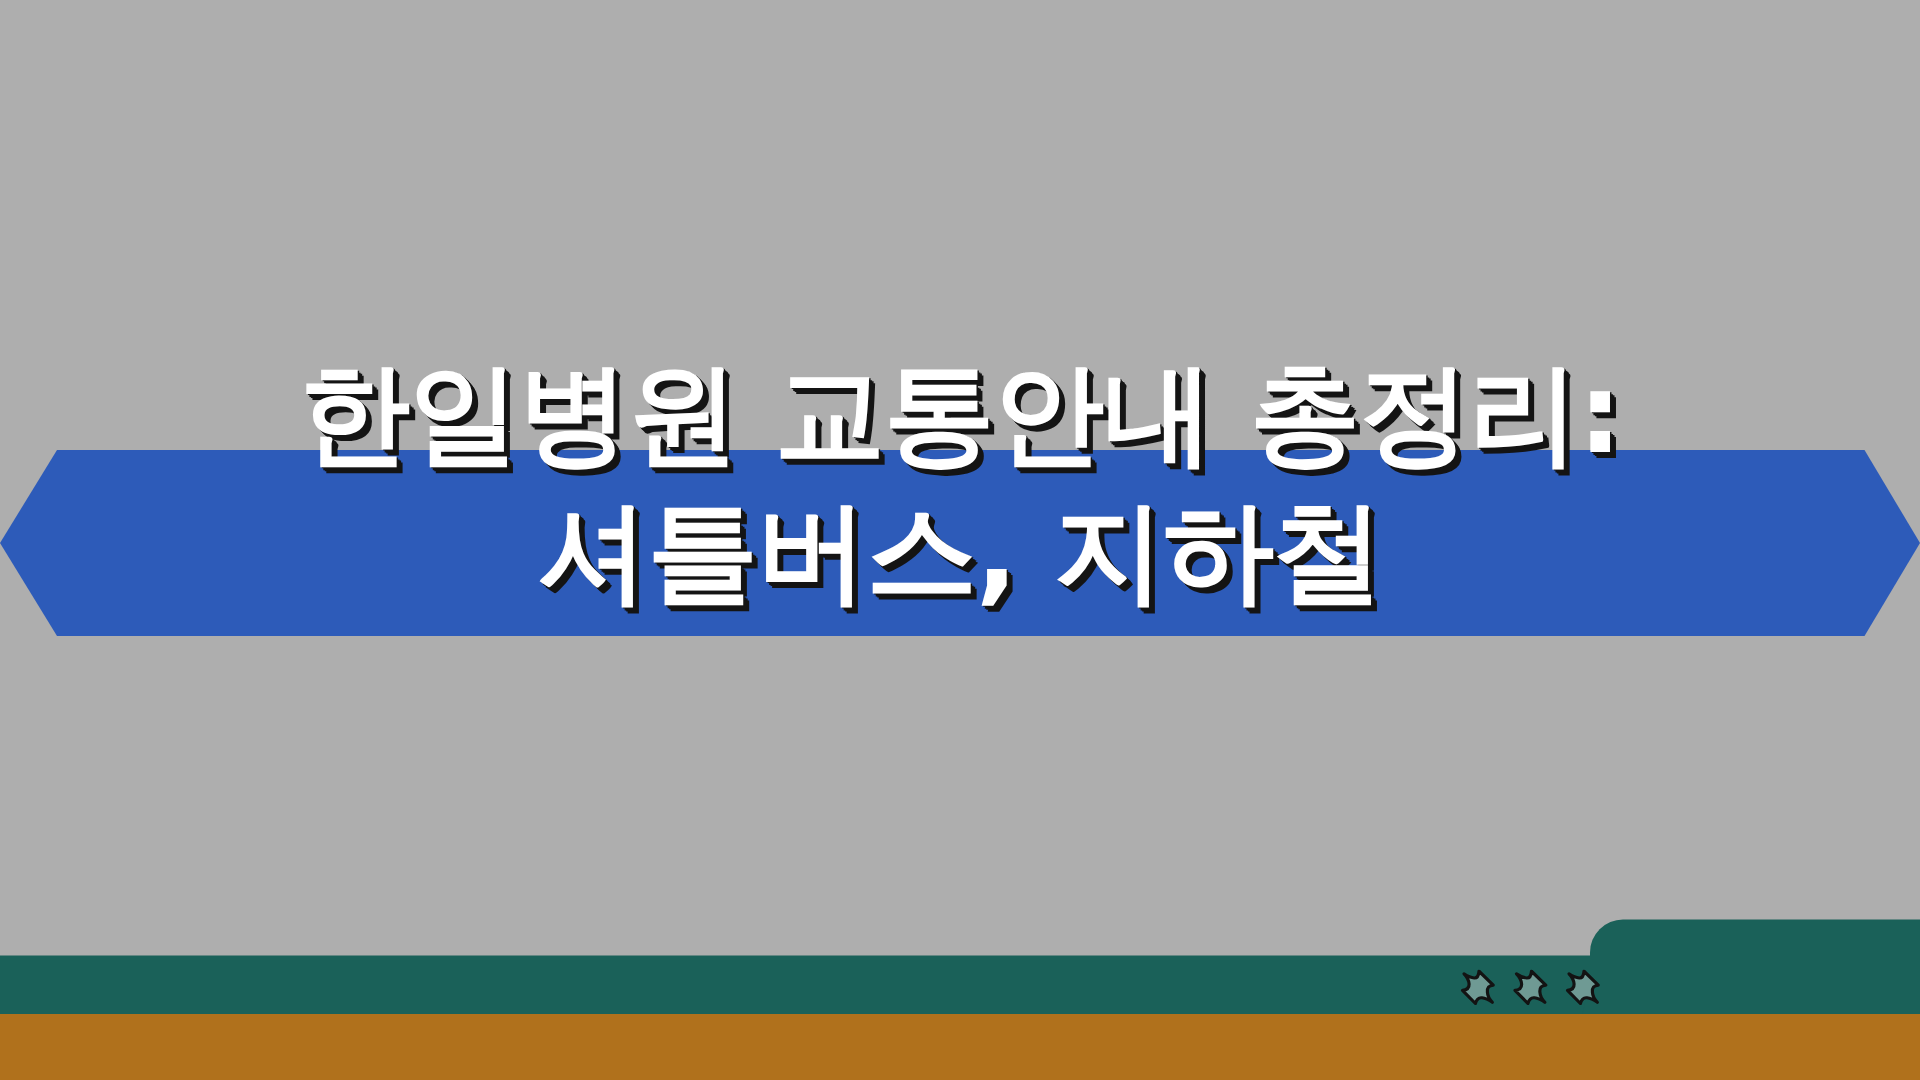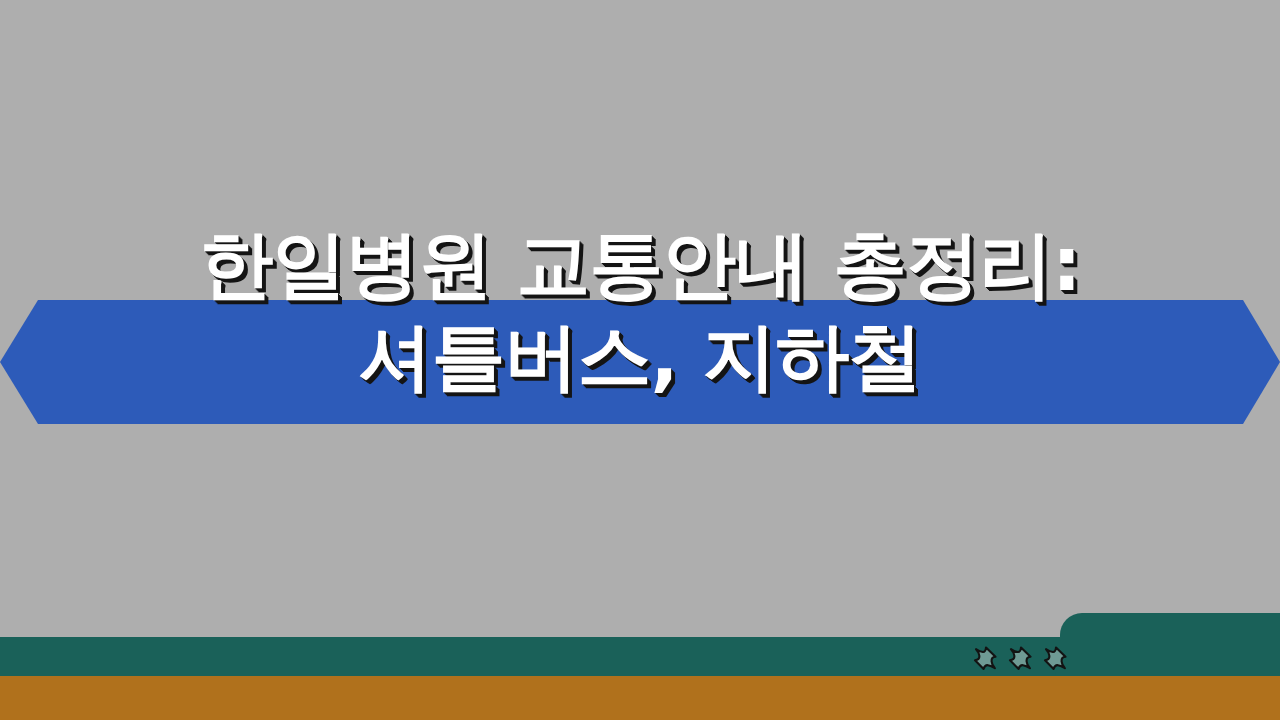--- a/index.html
+++ b/index.html
@@ -39,21 +39,21 @@
     position: absolute;
     left: 0px;
     top: 214px;
     width: 1280px;
     z-index: 3;
     text-align: center;
     pointer-events: none;
   }
   #title-text {
     display: block;
-    margin: 4px;
+    margin: 16px;
     padding: 0 180px;
     font-family: "DejaVu Sans", "Liberation Sans", sans-serif;
     font-weight: 700;
     font-size: 74px;
     line-height: 92px;
     letter-spacing: -1px;
     color: #ffffff;
     text-shadow:
        4px 4px 0 #141414,
        3px 3px 0 #141414,

